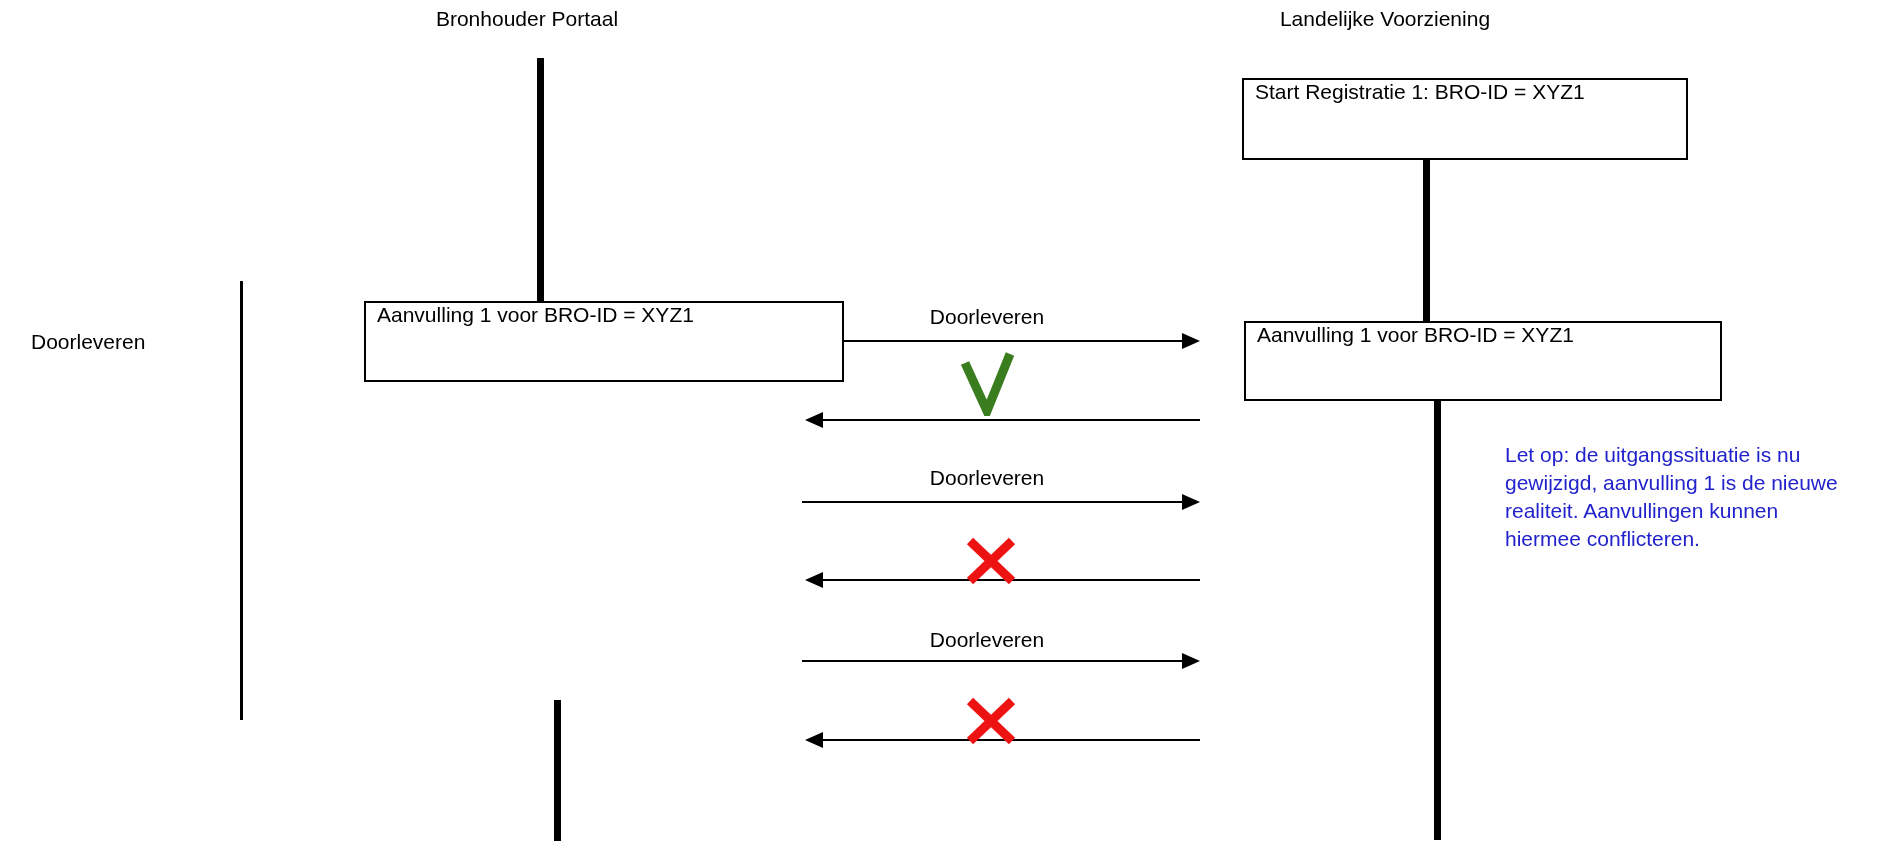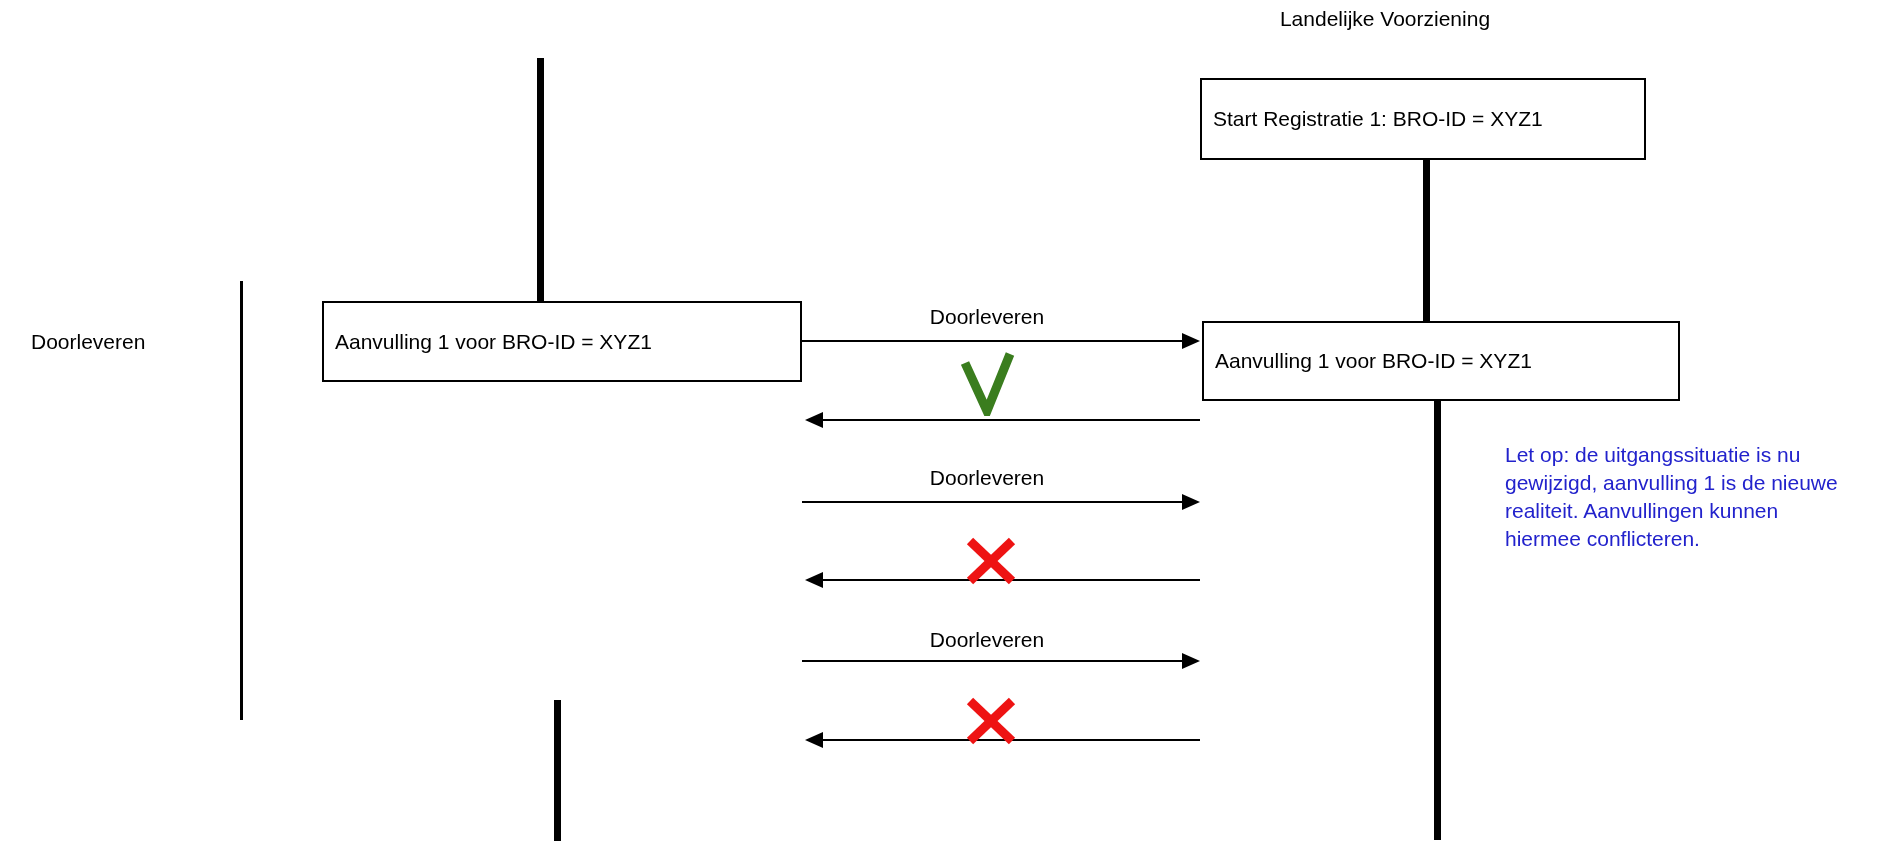--- a/index.html
+++ b/index.html
@@ -32,25 +32,26 @@
     background: #000000;
     z-index: 1;
   }
 
   .box {
     position: absolute;
     background: #ffffff;
     border: 2.5px solid #000000;
     box-sizing: border-box;
     display: flex;
-    align-items: center;
+    align-items: flex-start;
     padding-left: 11px;
     font-size: 21px;
     white-space: nowrap;
     z-index: 2;
+    margin-left: 42px;
   }
 
   .bracket-line {
     position: absolute;
     width: 2.5px;
     background: #000000;
     z-index: 1;
   }
 
   .group-label {
@@ -107,20 +108,21 @@
     line-height: 28px;
     z-index: 2;
   }
   .note div { white-space: nowrap; }
 </style>
 </head>
 <body>
 
 <div id="diagram">
 
+  <div class="actor-title" style="left:367px; top:6px;">Bronhouder Portaal</div>
   <div class="actor-title" style="left:1225px; top:6px;">Landelijke Voorziening</div>
 
   <div class="lifeline" style="left:537px; top:58px; height:243px;"></div>
   <div class="lifeline" style="left:554px; top:700px; height:141px;"></div>
   <div class="lifeline" style="left:1423px; top:160px; height:161px;"></div>
   <div class="lifeline" style="left:1434px; top:400px; height:440px;"></div>
 
   <div class="bracket-line" style="left:240px; top:281px; height:439px;"></div>
   <div class="group-label" style="left:31px; top:330px;">Doorleveren</div>
 

